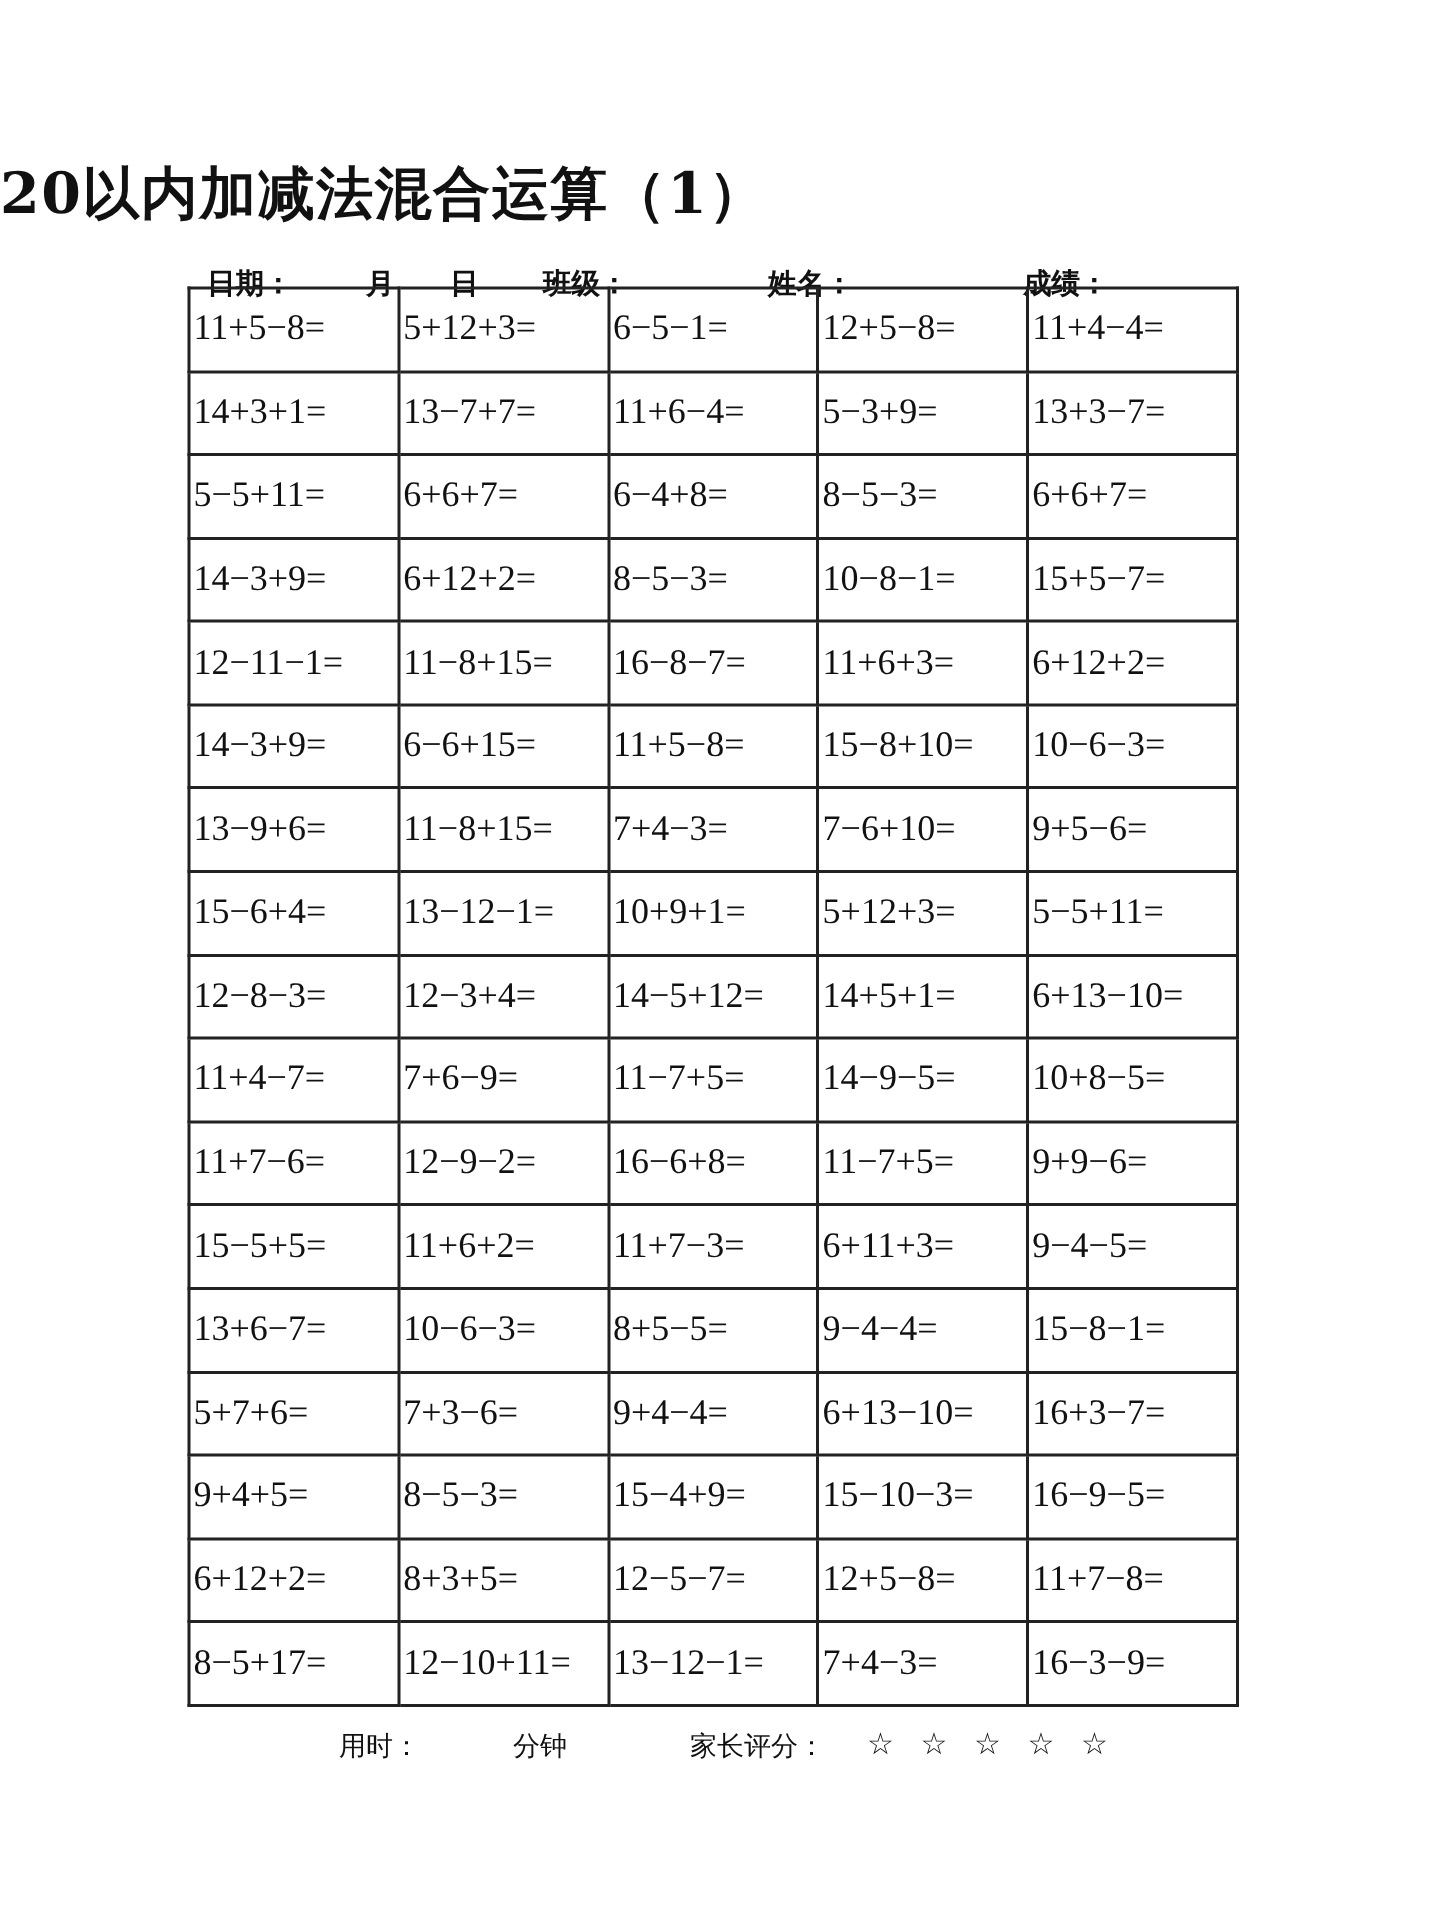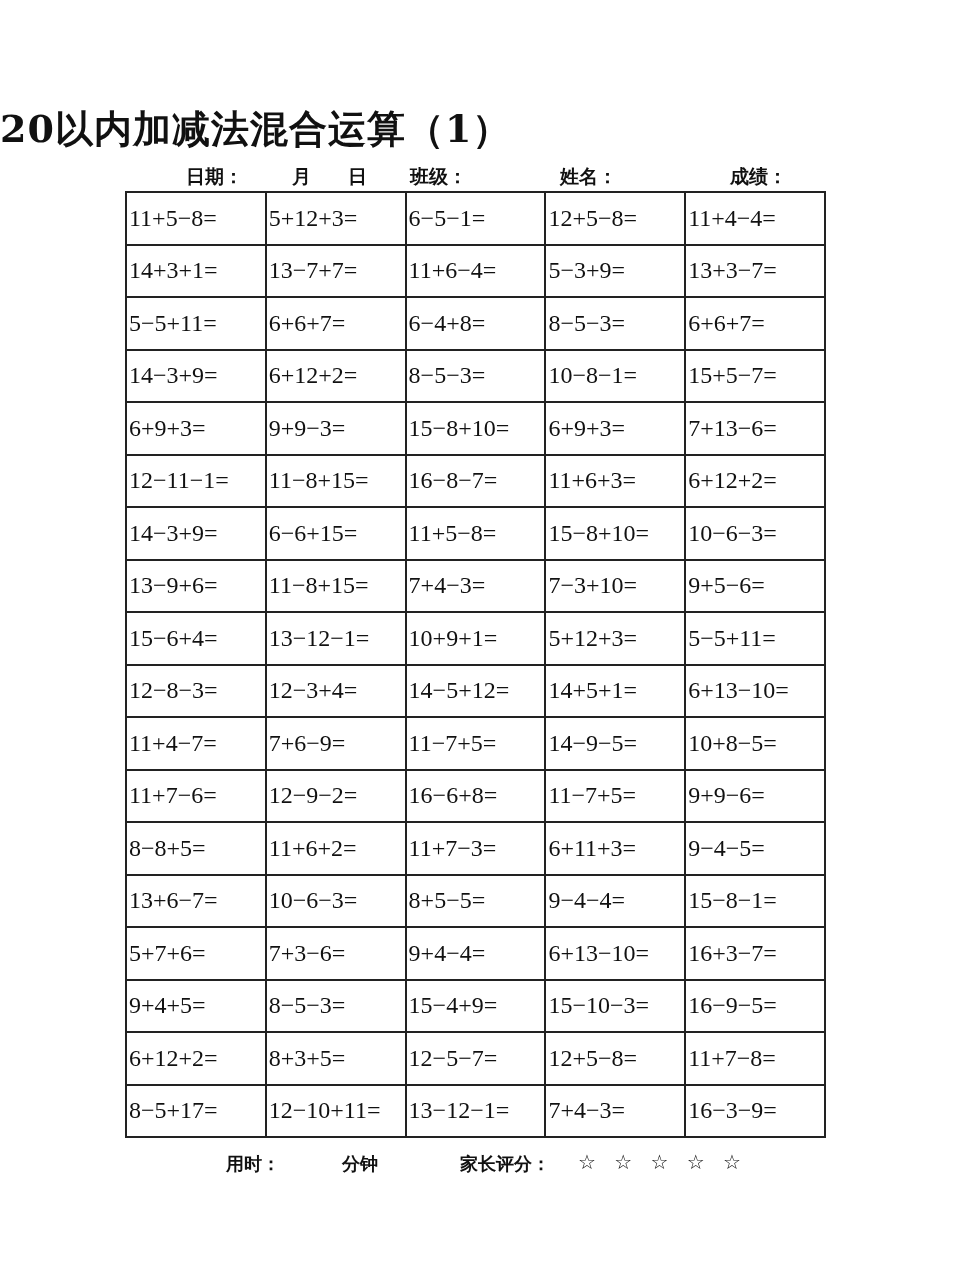--- a/index.html
+++ b/index.html
@@ -5,35 +5,35 @@
     html, body { margin: 0; padding: 0; background: #ffffff; }
     body { width: 960px; height: 1280px; position: relative; overflow: hidden; color: #111; }
     .title {
       position: absolute; left: 0; top: 104px; width: 960px; text-align: left;
       font-family: "DejaVu Serif", serif; font-size: 38px; font-weight: bold; letter-spacing: 1px;
     }
     .info-row {
       position: absolute; top: 160px; left: 126px; width: 700px; height: 26px;
       font-family: "DejaVu Sans", sans-serif; font-size: 19px; font-weight: bold;
     }
-    .info-row span { position: absolute; top: 4px; white-space: nowrap; margin-left: 48px; }
+    .info-row span { position: absolute; top: 16px; white-space: nowrap; }
     table.grid {
       position: absolute; left: 125px; top: 191px; width: 701px; height: 947px;
       border-collapse: collapse; table-layout: fixed;
     }
     table.grid td {
       border: 2px solid #222; padding: 0 0 0 2px; height: 47px;
       font-family: "Liberation Serif", serif; font-size: 24px; white-space: nowrap; overflow: hidden;
       vertical-align: middle;
     }
     .footer {
       position: absolute; top: 1152px; left: 0; width: 960px; height: 30px;
       font-family: "DejaVu Sans", sans-serif; font-size: 18px;
     }
-    .footer span { position: absolute; top: 0; white-space: nowrap; font-weight: bold; }
+    .footer span { position: absolute; top: 0; white-space: nowrap; }
     .stars span.star { position: static; margin-right: 12px; font-size: 20px; }
   </style>
 </head>
 <body>
 
 <div class="title">20以内加减法混合运算（1）</div>
 
 <div class="info-row">
   <span style="left:12px">日期：</span>
   <span style="left:118px">月</span>
@@ -67,45 +67,38 @@
         <td>6+6+7=</td>
       </tr>
       <tr>
         <td>14−3+9=</td>
         <td>6+12+2=</td>
         <td>8−5−3=</td>
         <td>10−8−1=</td>
         <td>15+5−7=</td>
       </tr>
       <tr>
-        <td>6+9+3=</td>
-        <td>9+9−3=</td>
-        <td>15−8+10=</td>
-        <td>6+9+3=</td>
-        <td>7+13−6=</td>
-      </tr>
-      <tr>
         <td>12−11−1=</td>
         <td>11−8+15=</td>
         <td>16−8−7=</td>
         <td>11+6+3=</td>
         <td>6+12+2=</td>
       </tr>
       <tr>
         <td>14−3+9=</td>
         <td>6−6+15=</td>
         <td>11+5−8=</td>
         <td>15−8+10=</td>
         <td>10−6−3=</td>
       </tr>
       <tr>
         <td>13−9+6=</td>
         <td>11−8+15=</td>
         <td>7+4−3=</td>
-        <td>7−3+10=</td>
+        <td>7−6+10=</td>
         <td>9+5−6=</td>
       </tr>
       <tr>
         <td>15−6+4=</td>
         <td>13−12−1=</td>
         <td>10+9+1=</td>
         <td>5+12+3=</td>
         <td>5−5+11=</td>
       </tr>
       <tr>
@@ -123,21 +116,21 @@
         <td>10+8−5=</td>
       </tr>
       <tr>
         <td>11+7−6=</td>
         <td>12−9−2=</td>
         <td>16−6+8=</td>
         <td>11−7+5=</td>
         <td>9+9−6=</td>
       </tr>
       <tr>
-        <td>8−8+5=</td>
+        <td>15−5+5=</td>
         <td>11+6+2=</td>
         <td>11+7−3=</td>
         <td>6+11+3=</td>
         <td>9−4−5=</td>
       </tr>
       <tr>
         <td>13+6−7=</td>
         <td>10−6−3=</td>
         <td>8+5−5=</td>
         <td>9−4−4=</td>

